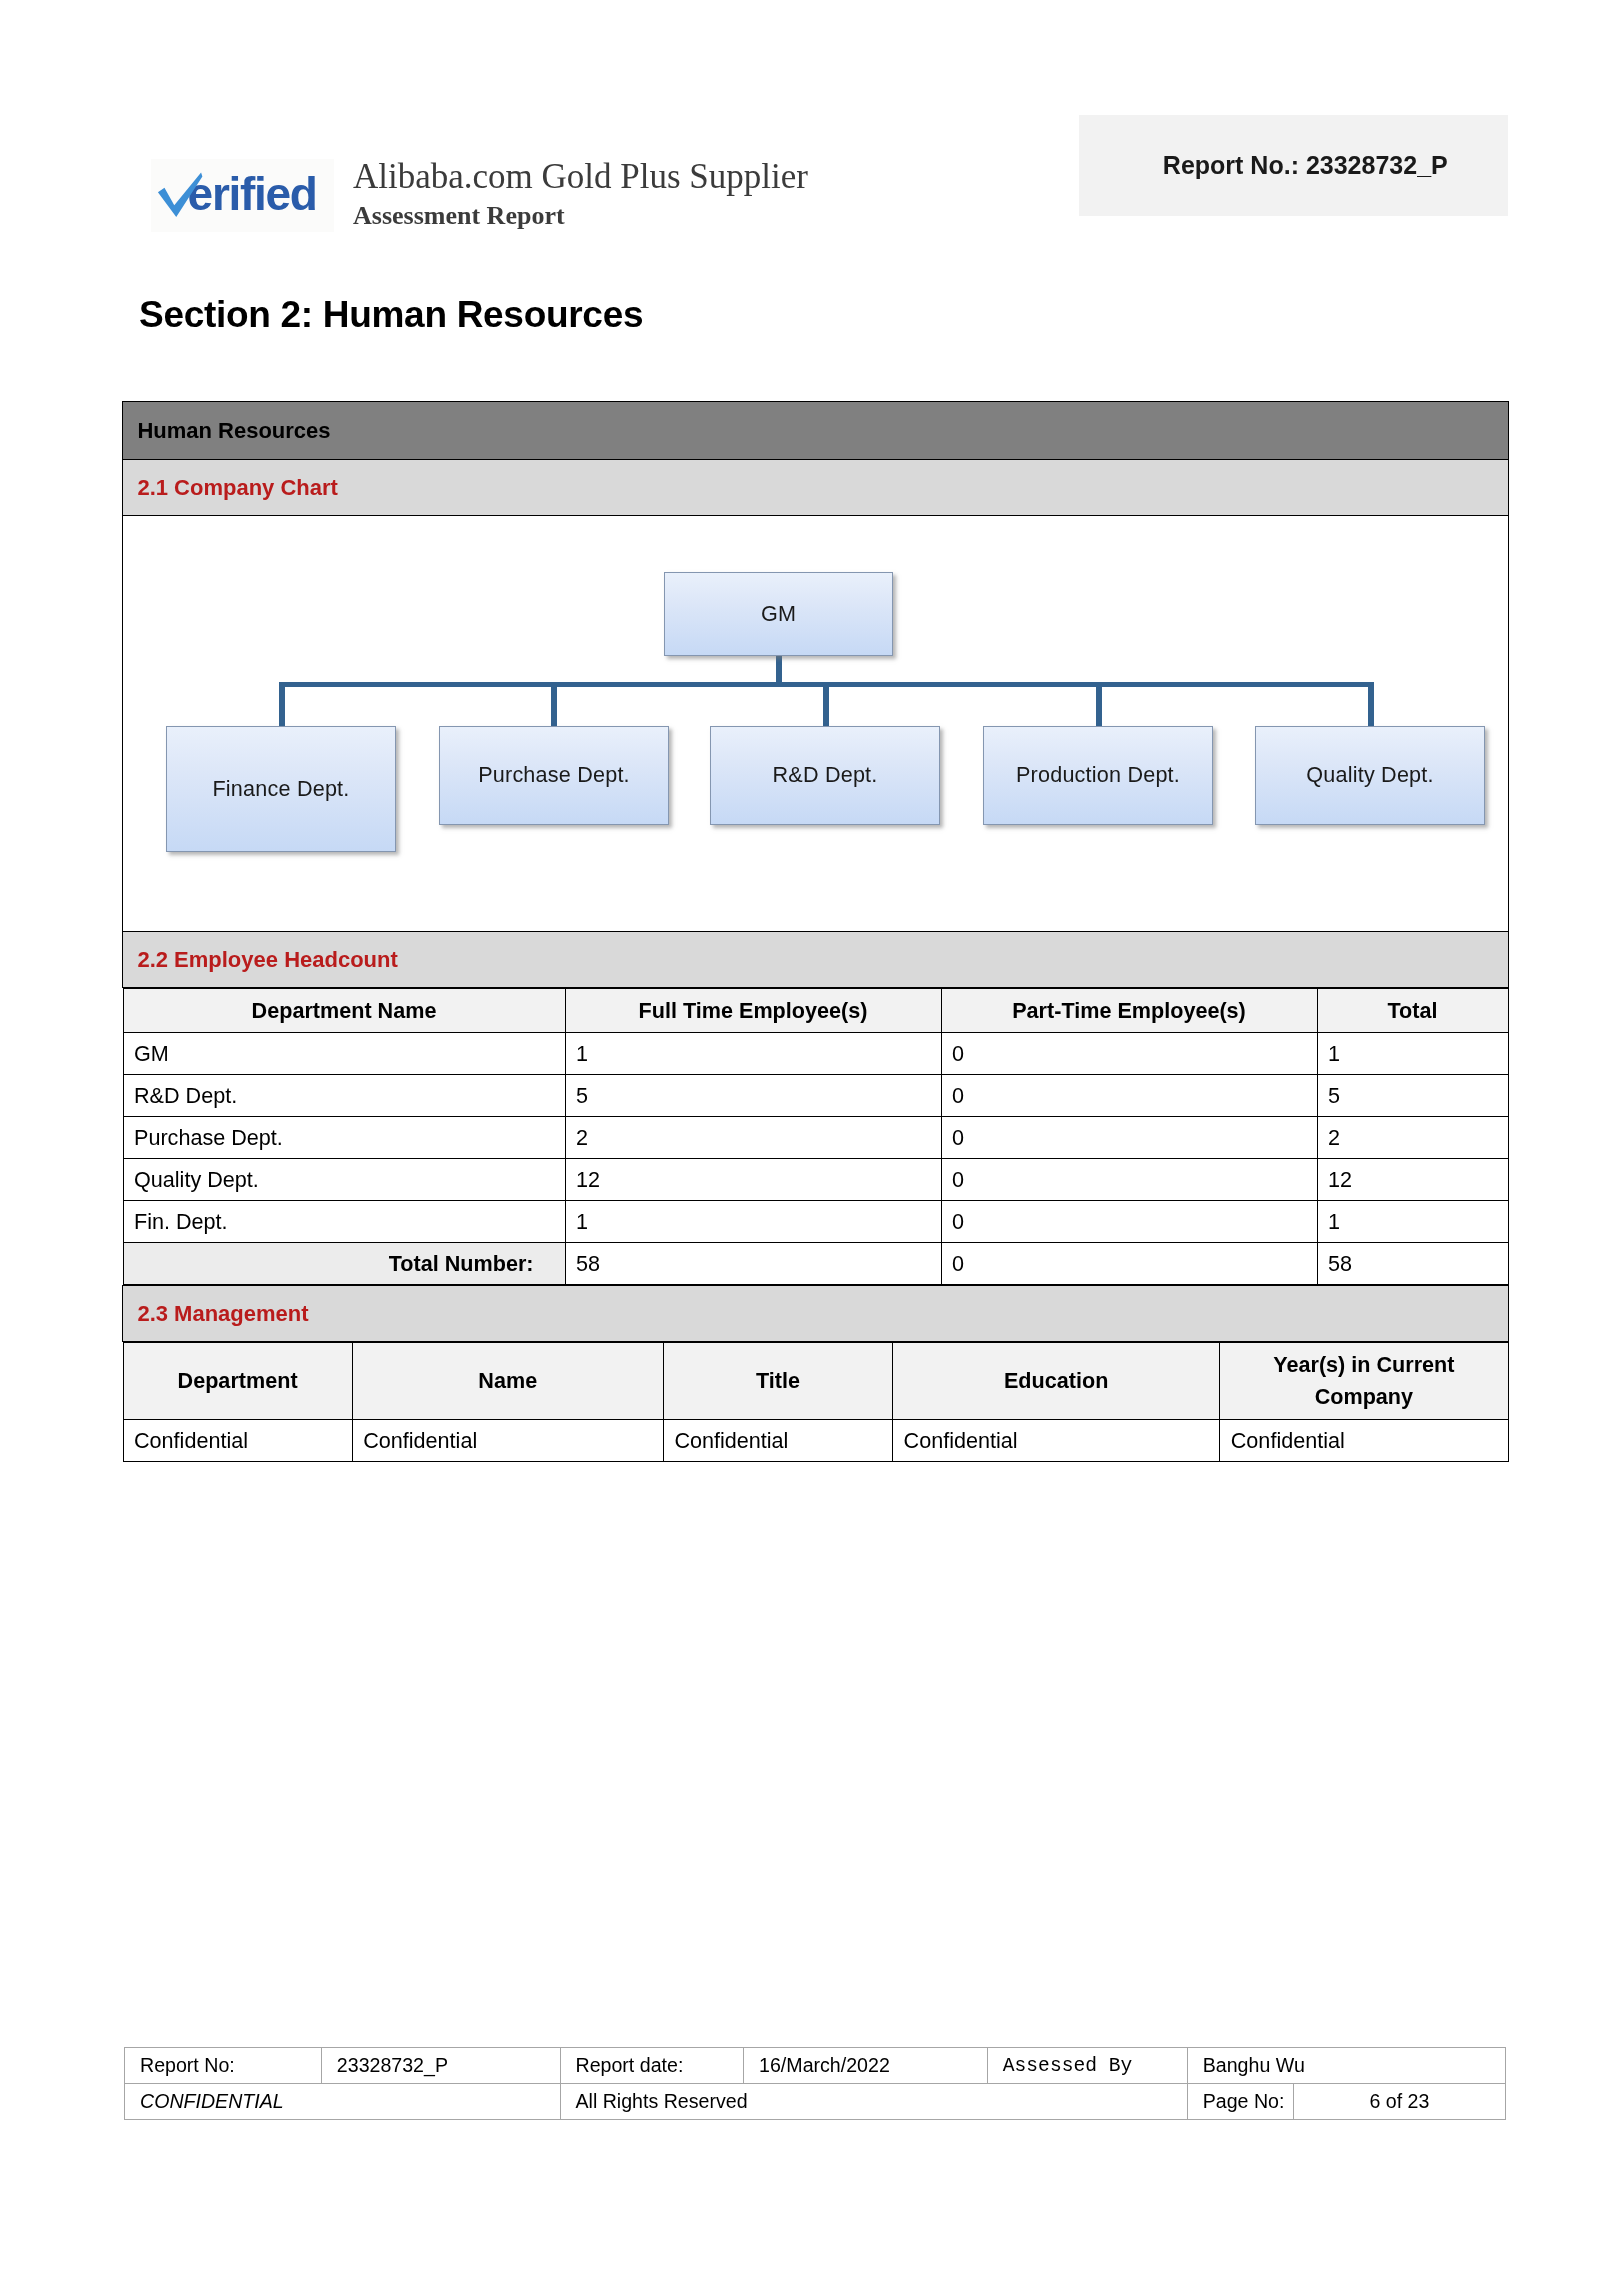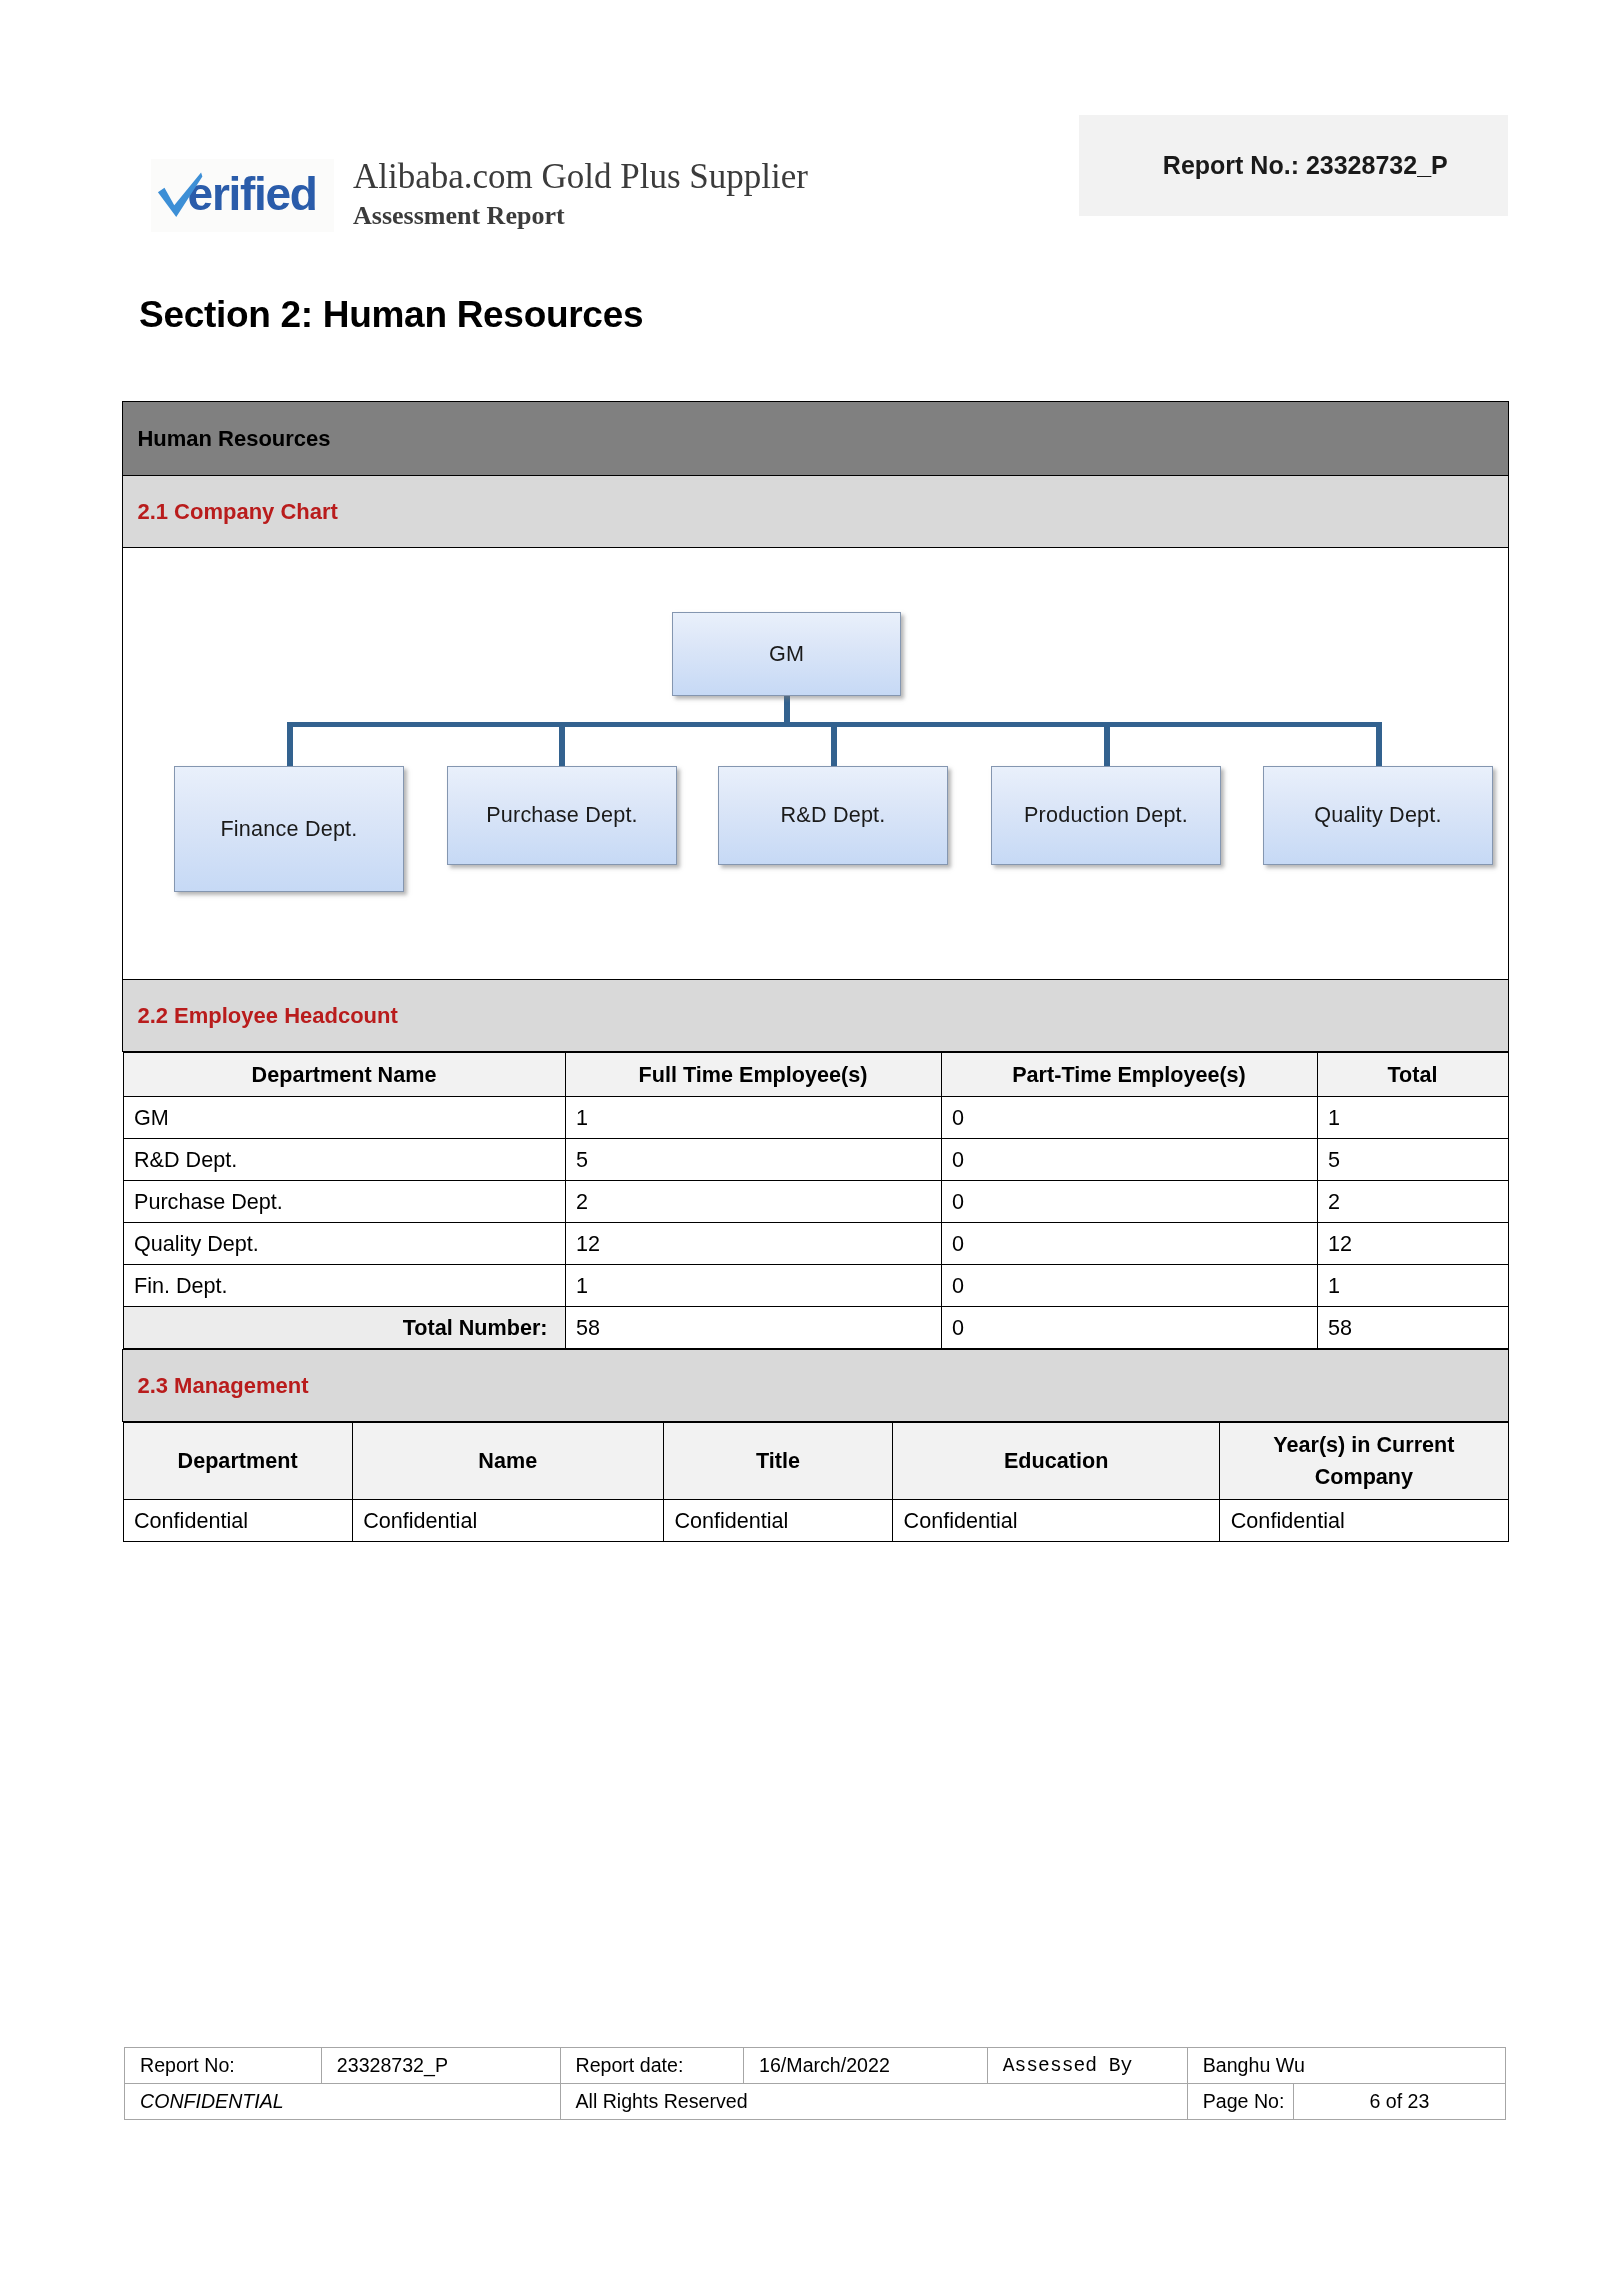--- a/index.html
+++ b/index.html
@@ -112,21 +112,21 @@
   .main-table {
     position: absolute;
     left: 122px;
     top: 401px;
     width: 1387px;
     border-collapse: collapse;
     table-layout: fixed;
   }
   .main-table td {
     border: 1.3px solid #000000;
-    padding: 16px;
+    padding: 8px;
     vertical-align: middle;
   }
 
   .band-dark {
     background: #808080;
     height: 41px;
     padding-left: 14.4px !important;
     font-size: 22px;
     font-weight: bold;
     color: #000000;
@@ -204,21 +204,21 @@
   .hc-table td.hdr {
     background: #f2f2f2;
     font-weight: bold;
     text-align: center;
     height: 43px;
   }
   .hc-table td.totlabel {
     background: #ececec;
     font-weight: bold;
     text-align: right;
-    padding-right: 17px;
+    padding-right: 31px;
   }
   .hc-c1 { width: 442px; }
   .hc-c2 { width: 376px; }
   .hc-c3 { width: 376px; }
   .hc-c4 { width: 191px; }
 
   
   .mg-table {
     width: 100%;
     border-collapse: collapse;

